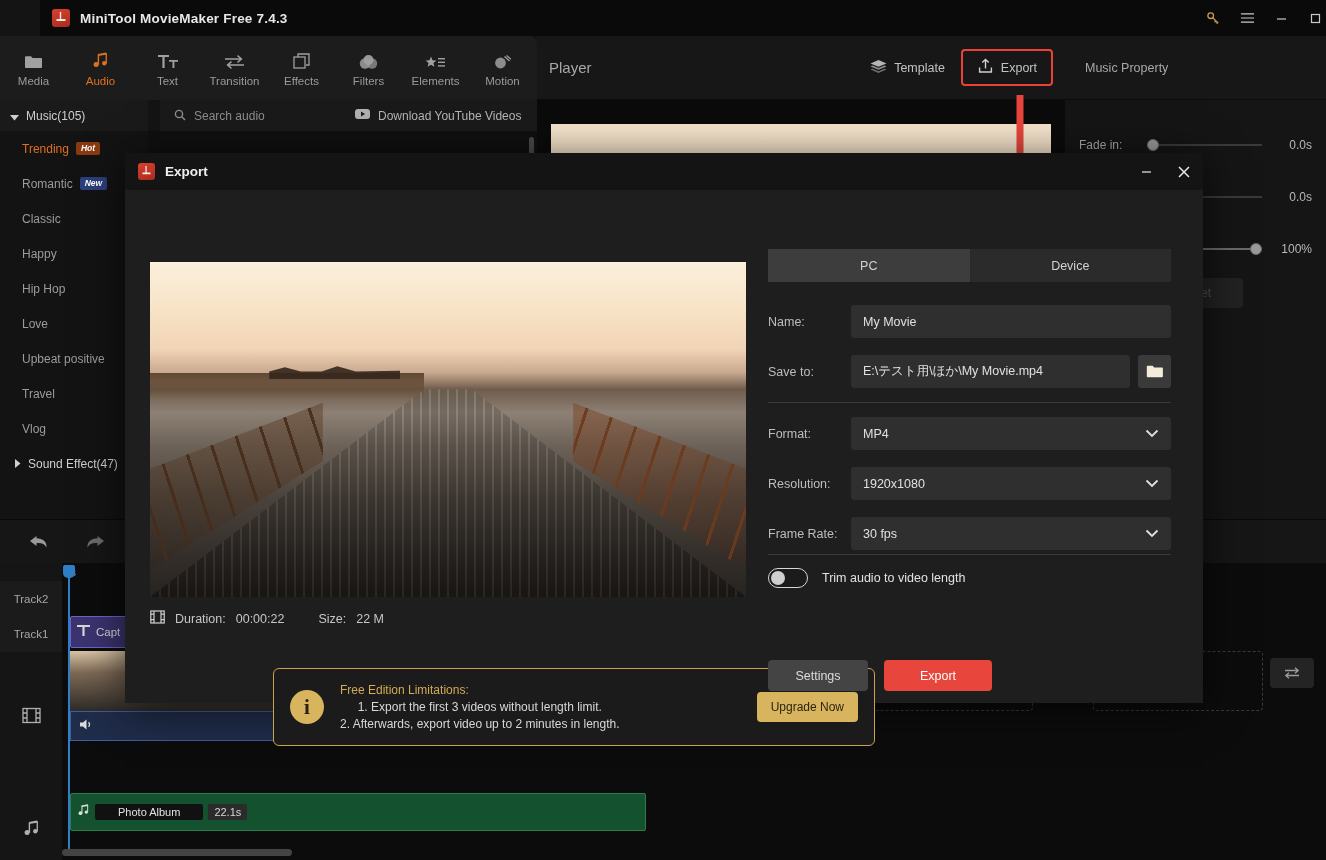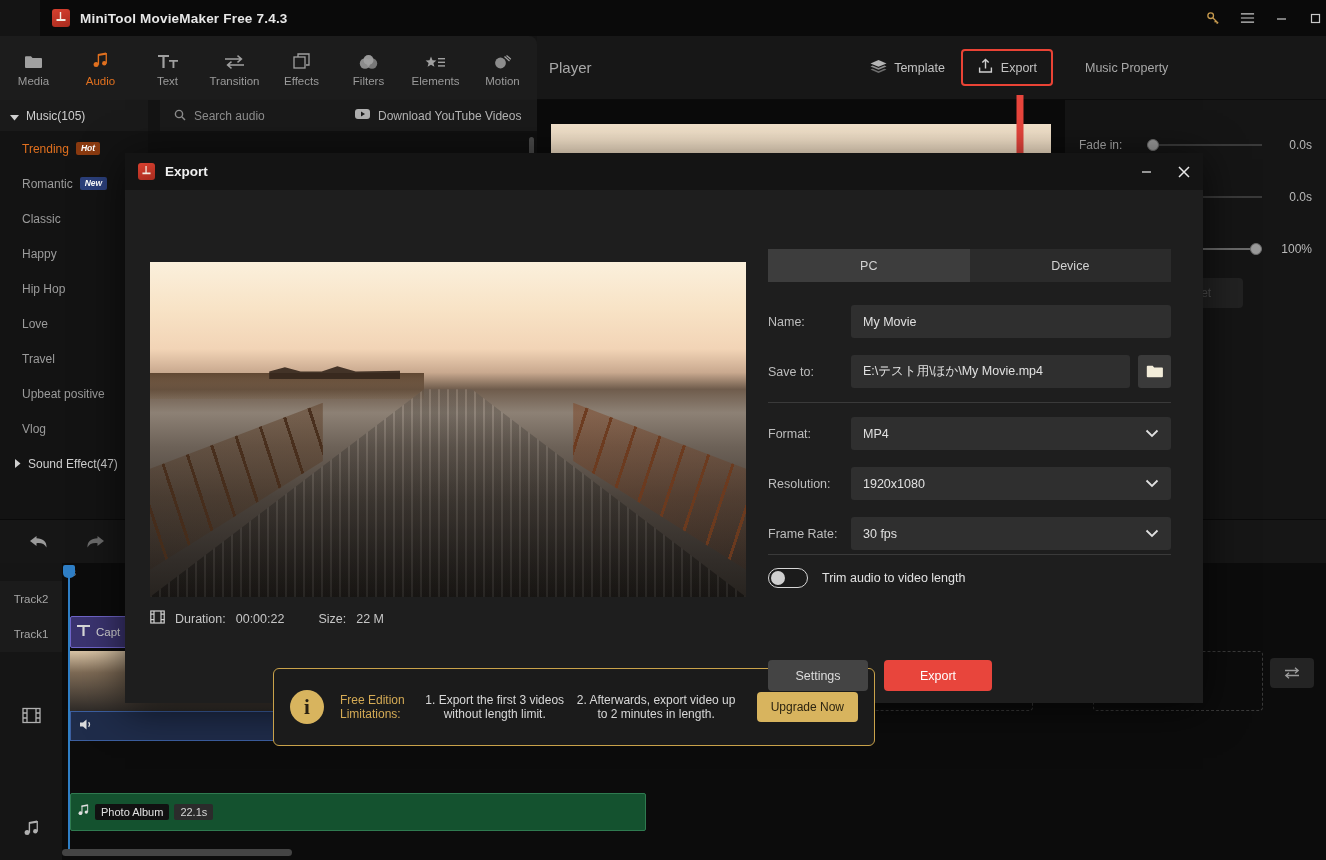--- a/index.html
+++ b/index.html
@@ -176,21 +176,21 @@
     position:absolute; top:148px; left:70px; width:271px; height:30px;
     background:#1f2c4a; border:1px solid #3c5fa0;
     display:flex; align-items:center; padding-left:8px;
   }
   .clip-music {
     position:absolute; top:230px; left:70px; width:576px; height:38px;
     background:#14522f; border:1px solid #2f7a50; border-radius:2px;
     display:flex; align-items:center; gap:5px; padding-left:6px;
   }
   .clip-music .mn {
-    font-size:11px; color:#e2e2e2; background:#111; padding:2px 6px; border-radius:2px;
+    font-size:11px; color:#e2e2e2; background:#111; padding:2px 23px; border-radius:2px;
   }
   .clip-music .md {
     font-size:11px; color:#d6d6d6; background:#2b2b2b; padding:2px 6px; border-radius:2px;
   }
   .transbox {
     position:absolute; top:88px; width:170px; height:60px;
     border:1px dashed #3a3a3a; border-radius:4px;
   }
   .transbtn {
     position:absolute; top:95px; width:44px; height:30px; background:#242424;
@@ -284,21 +284,21 @@
     background:#1b1b1b;
   }
   .inote {
     width:34px; height:34px; border-radius:50%; background:#d8b45e; flex:none;
     position:relative;
   }
   .inote::after {
     content:"i"; position:absolute; inset:0; display:flex; align-items:center; justify-content:center;
     font-family:"Liberation Serif", serif; font-weight:bold; font-size:21px; color:#2a2112;
   }
-  .ntxt { display:flex; flex-direction:row; gap:3px; }
+  .ntxt { display:flex; flex-direction:column; gap:3px; }
   .ntxt .t1 { font-size:12px; color:#d4aa55; }
   .ntxt .t2, .ntxt .t3 { font-size:12px; color:#d8d8d8;text-align:center; }
   .upg {
     margin-left:auto; background:#d8b45e; color:#2c2410; font-size:12px;
     padding:8px 14px; border-radius:4px; cursor:default; white-space:nowrap;
   }
 
   
   .mright { position:absolute; left:643px; top:0; width:435px; height:513px; }
   .tabs {
@@ -513,24 +513,24 @@
     <div class="cat">
       <span>Happy</span>
     </div>
     <div class="cat">
       <span>Hip Hop</span>
     </div>
     <div class="cat">
       <span>Love</span>
     </div>
     <div class="cat">
+      <span>Upbeat positive</span>
+    </div>
+    <div class="cat">
       <span>Travel</span>
-    </div>
-    <div class="cat">
-      <span>Upbeat positive</span>
     </div>
     <div class="cat">
       <span>Vlog</span>
     </div>
     <div class="cat-root">
       <span>
         <svg width="7" height="9" viewBox="0 0 7 9" fill="#cfcfcf">
             <path d="M1 0v9l5.5-4.5z"></path>
           </svg>
       </span>

